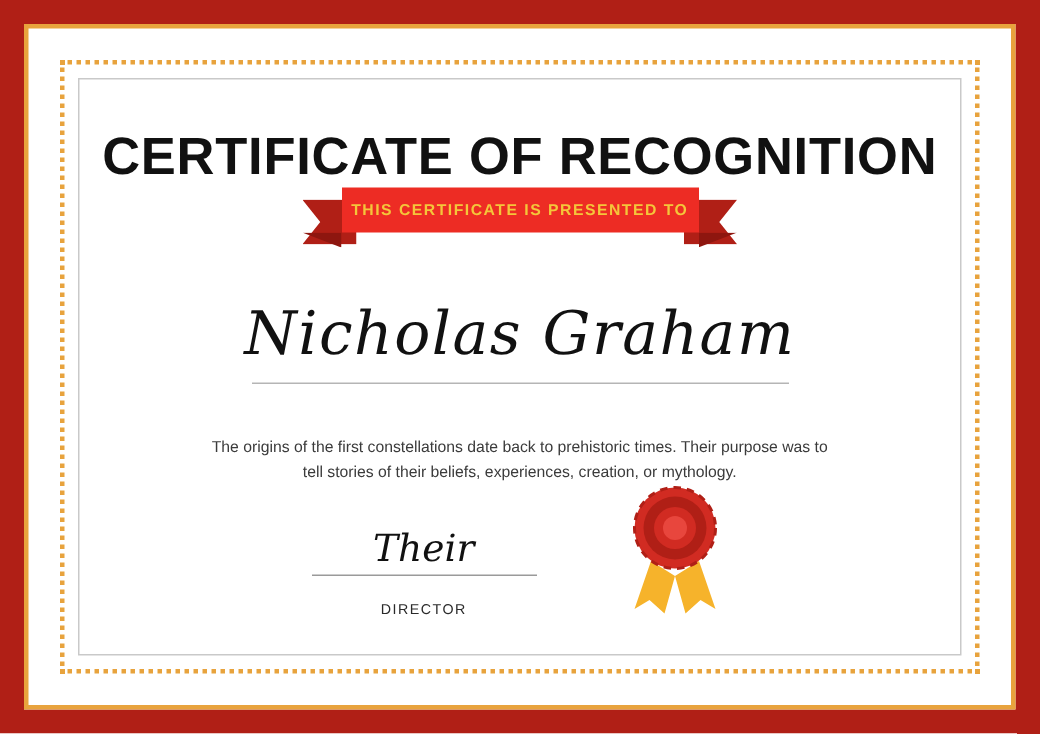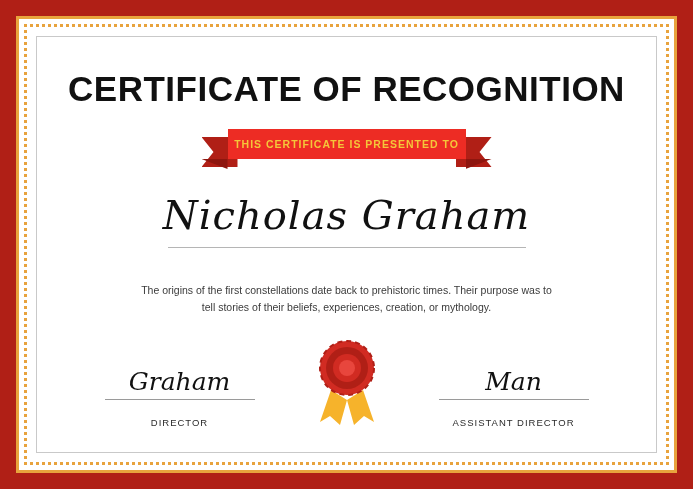--- a/index.html
+++ b/index.html
@@ -24,21 +24,21 @@
     padding: 16px;
   }
   
   .gold-frame {
     position: relative;
     width: 100%;
     height: 100%;
     box-sizing: border-box;
     background: #ffffff;
     border: 3px solid #e8a33d;
-    padding: 5px;
+    padding: 21px;
   }
   
   .dotted-frame {
     position: relative;
     width: 100%;
     height: 100%;
     box-sizing: border-box;
     border: 3px dotted #e8a33d;
     background: #ffffff;
   }
@@ -64,21 +64,20 @@
     font-weight: bold;
     letter-spacing: 0.5px;
     color: #111111;
     text-align: center;
     font-family: "Liberation Sans", sans-serif;
   }
 
   
   .ribbon-wrap {
     position: relative;
-    margin-top: 20px;
     width: 290px;
     height: 42px;
   }
   .ribbon-tail {
     position: absolute;
     top: 8px;
     width: 36px;
     height: 30px;
     background: #b01f16;
   }
@@ -113,21 +112,21 @@
     top: 30px;
     width: 26px;
     height: 10px;
     background: #8e160f;
   }
   .ribbon-fold.left { left: 0; clip-path: polygon(0 0, 100% 0, 100% 100%); }
   .ribbon-fold.right { right: 0; clip-path: polygon(0 0, 100% 0, 0 100%); }
 
   
   .recipient {
-    margin-top: 24px;
+    margin-top: 36px;
     font-family: "DejaVu Serif", serif;
     font-style: italic;
     font-size: 40px;
     color: #111111;
     text-align: left;
     line-height: 1;
     letter-spacing: 1px;
   }
   .recipient-rule {
     margin-top: 12px;
@@ -213,43 +212,38 @@
         </div>
 
         <div class="recipient">Nicholas Graham</div>
         <div class="recipient-rule"></div>
 
         <div class="body-text">The origins of the first constellations date back to prehistoric times. Their purpose was to tell stories of their beliefs, experiences, creation, or mythology.</div>
 
         <div class="sig-row">
 
           <div class="sig-block">
-            <div class="sig-name">Graham</div>
+            <div class="sig-name">Their</div>
             <div class="sig-rule"></div>
             <div class="sig-role">DIRECTOR</div>
           </div>
 
           <div class="seal">
             <svg width="82" height="100" viewBox="0 0 82 100" aria-hidden="true">
 
               <polygon points="25,62 41,72 34,97 24,88 14,94" fill="#f6b32b"></polygon>
               <polygon points="57,62 41,72 48,97 58,88 68,94" fill="#f6b32b"></polygon>
 
               <circle cx="41" cy="40" r="27" fill="#d12b22"></circle>
               <circle cx="41" cy="40" r="27" fill="none" stroke="#b01f16" stroke-width="2" stroke-dasharray="5 4"></circle>
               <circle cx="41" cy="40" r="21" fill="#b01f16"></circle>
               <circle cx="41" cy="40" r="14" fill="#d12b22"></circle>
               <circle cx="41" cy="40" r="8" fill="#e8463d"></circle>
             </svg>
           </div>
 
-          <div class="sig-block">
-            <div class="sig-name">Man</div>
-            <div class="sig-rule"></div>
-            <div class="sig-role">ASSISTANT DIRECTOR</div>
-          </div>
 
         </div>
 
       </div>
     </div>
   </div>
 </div>
 
 </body></html>

